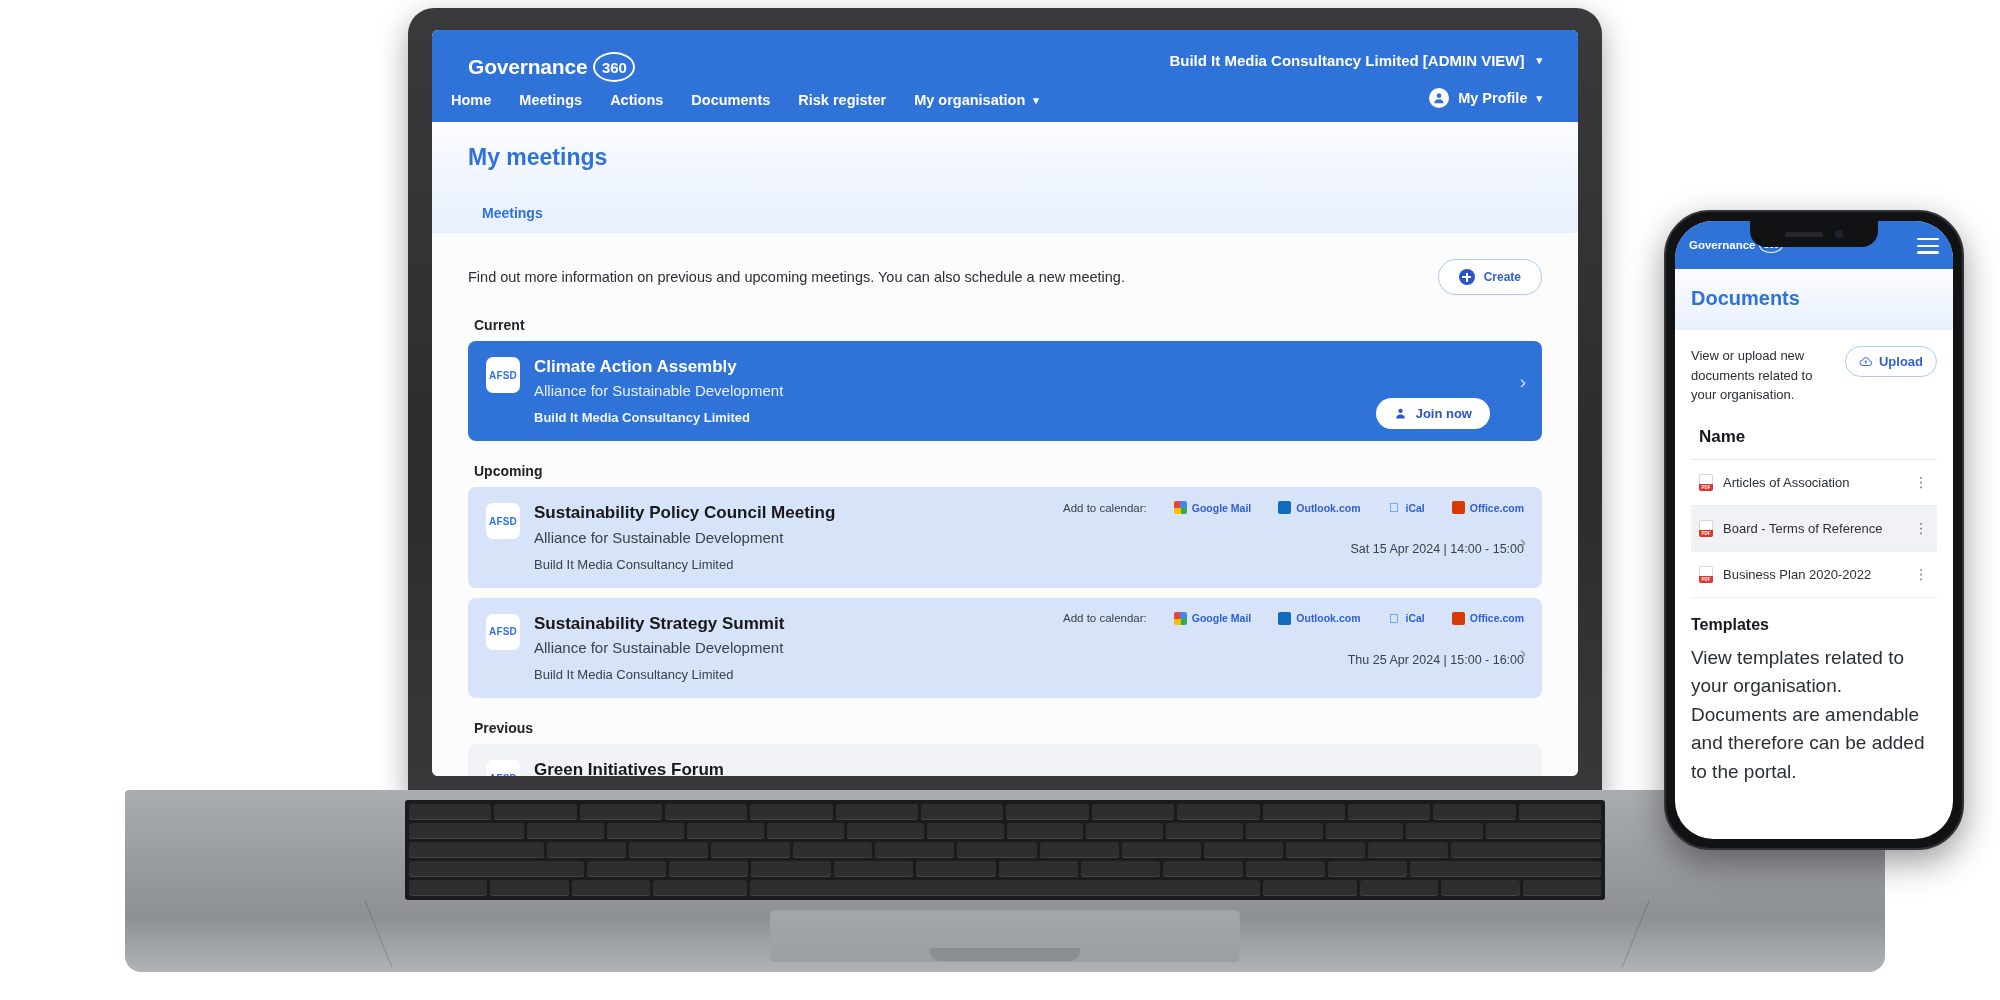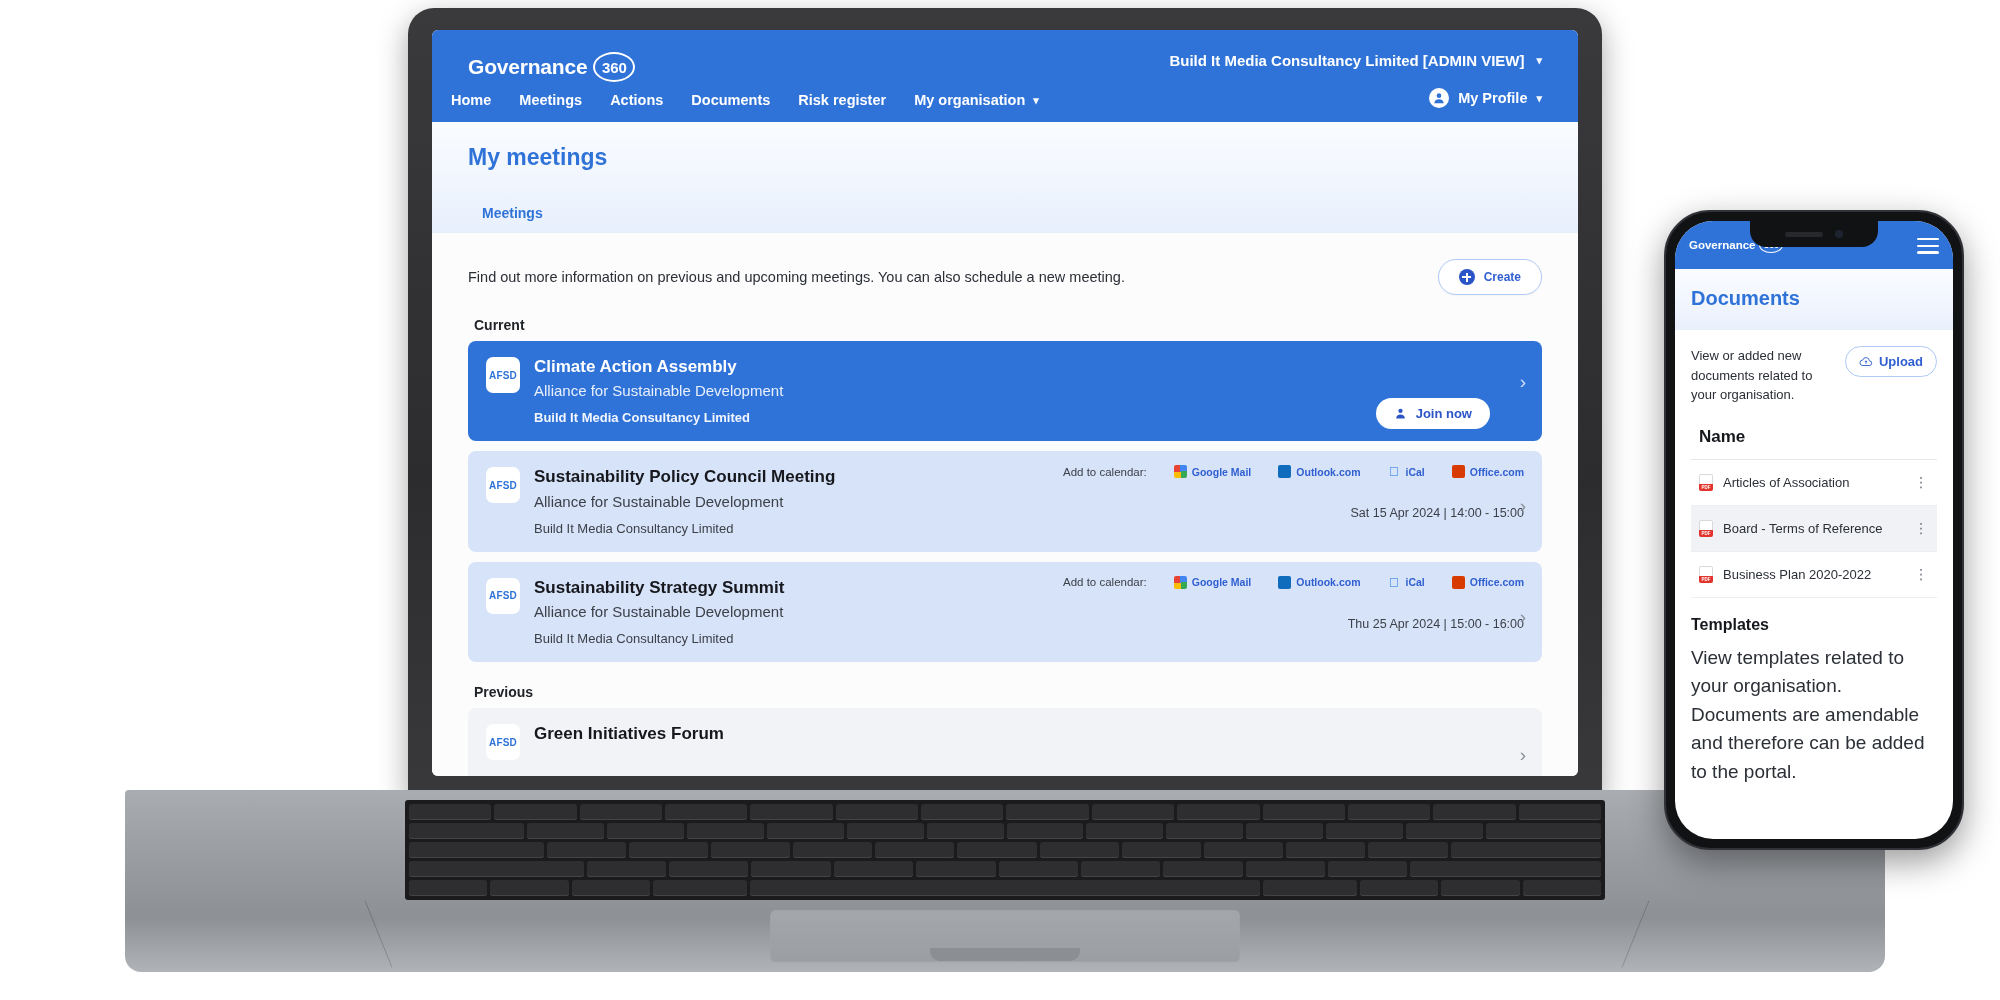--- a/index.html
+++ b/index.html
@@ -278,20 +278,21 @@
             <div class="join-btn">
               <svg viewBox="0 0 24 24">
                   <circle cx="12" cy="7" r="4"></circle>
                   <path d="M4 21c0-4.4 3.6-7 8-7s8 2.6 8 7z"></path>
                 </svg>
               <span>Join now</span>
             </div>
             <div class="chev">›</div>
           </div>
 
+          <div class="sec-label">Upcoming</div>
 
           <div class="card upcoming">
             <div class="card-flex">
               <div class="logo-tile">AFSD</div>
               <div>
                 <div class="m-title">Sustainability Policy Council Meeting</div>
                 <div class="m-org">Alliance for Sustainable Development</div>
                 <div class="m-company">Build It Media Consultancy Limited</div>
               </div>
             </div>
@@ -475,21 +476,21 @@
             <span></span>
         </div>
       </div>
 
       <div class="p-head">
         <div class="p-title">Documents</div>
       </div>
 
       <div class="p-body">
         <div class="p-row">
-          <div class="p-desc">View or added new documents related to your organisation.</div>
+          <div class="p-desc">View or upload new documents related to your organisation.</div>
           <div class="upload-btn">
             <svg viewBox="0 0 24 24">
               <path d="M6.5 18h11a4 4 0 0 0 .4-8 6 6 0 0 0-11.7-1.3A3.8 3.8 0 0 0 6.5 18z"></path>
               <path d="M12 15v-5m0 0l-2 2m2-2l2 2"></path>
             </svg>
             <span>Upload</span>
           </div>
         </div>
 
         <div class="tbl">

